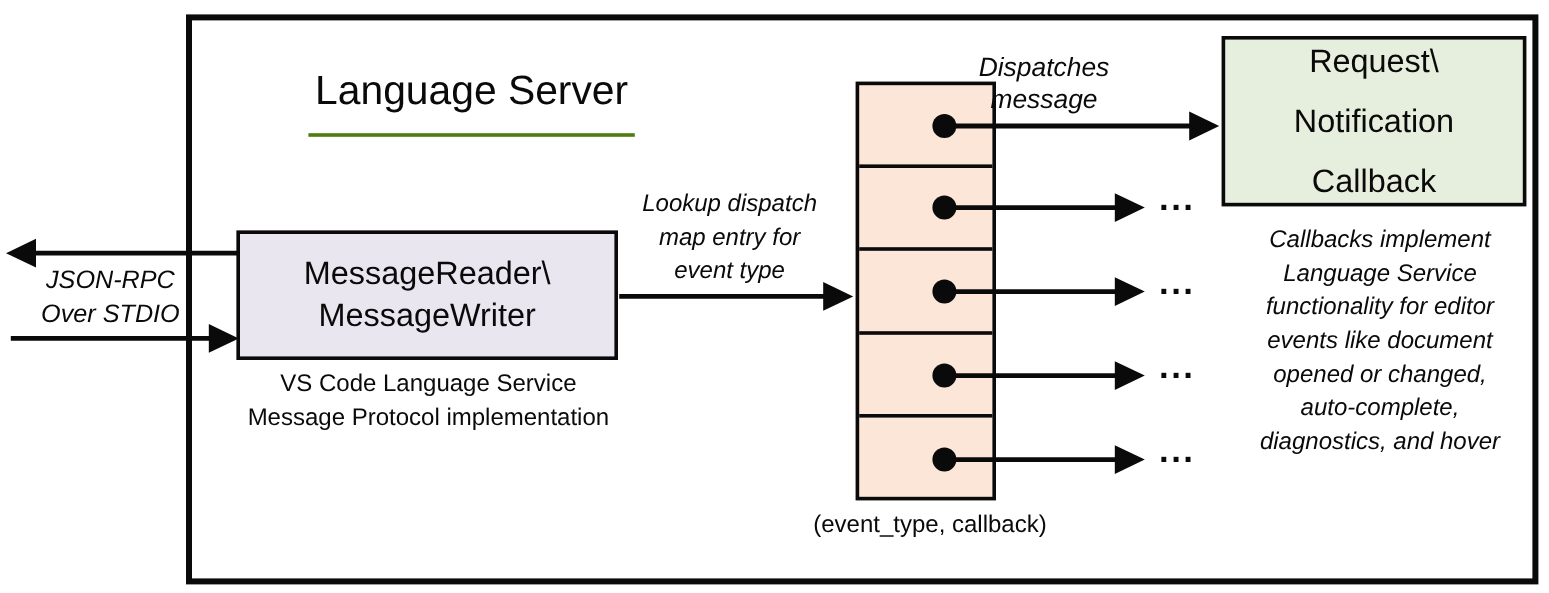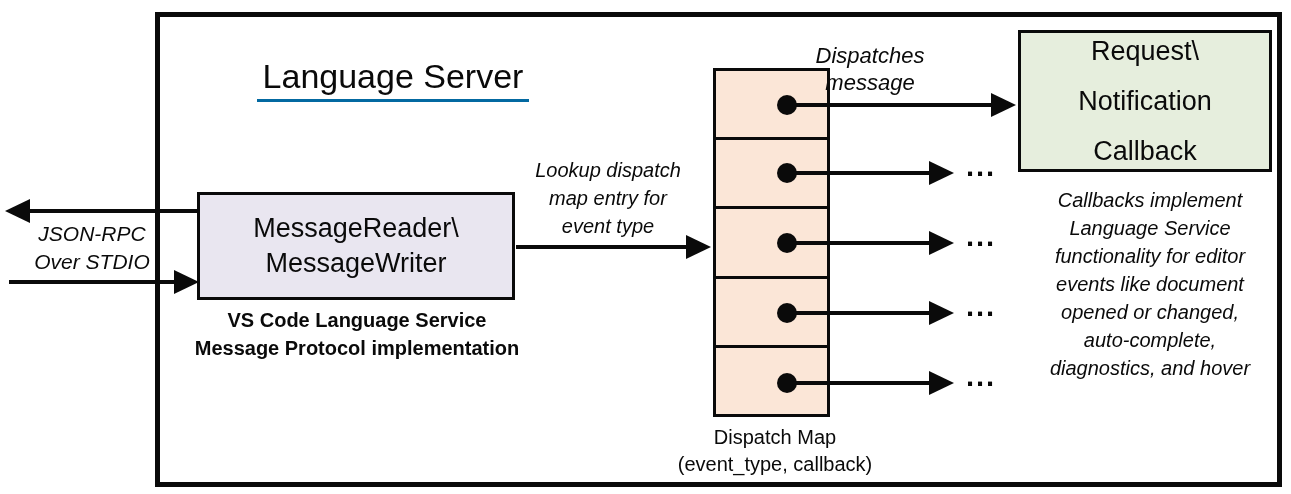--- a/index.html
+++ b/index.html
@@ -9,27 +9,27 @@
     color:#0a0a0a;overflow:hidden;
   }
   .canvas{position:relative;width:1291px;height:494px;}
   .abs{position:absolute;box-sizing:border-box;}
 
   
   .outer-box{left:155px;top:12px;width:1127px;height:475px;border:5px solid var(--line,#0a0a0a);z-index:1;background:transparent;}
 
   
   .title{left:193px;top:55px;width:400px;text-align:center;font-size:34px;line-height:42px;z-index:4;}
-  .title span{display:inline-block;border-bottom:3px solid #0369a1;padding:0 6px 2px 6px;}
+  .title span{display:inline-block;border-bottom:3px solid #4d7c0f;padding:0 6px 14px 6px;}
 
   
   .msg-box{left:197px;top:192px;width:318px;height:108px;background:var(--message-box-fill,#e9e6f0);
     border:3px solid var(--line,#0a0a0a);z-index:1;display:flex;flex-direction:column;justify-content:center;
     font-size:27px;line-height:35px;text-align:center;}
-  .msg-caption{left:177px;top:306px;width:360px;text-align:center;font-size:20px;line-height:28px;z-index:4;font-weight:bold;}
+  .msg-caption{left:177px;top:306px;width:360px;text-align:center;font-size:20px;line-height:28px;z-index:4;}
 
   
   .note-italic{font-style:italic;text-align:center;z-index:4;}
   .stdio-label{left:12px;top:220px;width:160px;font-size:21px;line-height:28px;}
   .lookup-label{left:522px;top:156px;width:172px;font-size:20px;line-height:28px;}
   .dispatches-label{left:790px;top:42px;width:160px;font-size:22px;line-height:27px;}
 
   
   .dispatch-map{left:713px;top:68px;width:117px;height:349px;background:var(--dispatch-map-fill,#fbe6d7);
     border:3px solid var(--line,#0a0a0a);z-index:1;display:flex;flex-direction:column;}
@@ -88,21 +88,20 @@
   </div>
 
   <div class="abs dispatch-map">
     <div class="dispatch-cell"></div>
     <div class="dispatch-cell"></div>
     <div class="dispatch-cell"></div>
     <div class="dispatch-cell"></div>
     <div class="dispatch-cell"></div>
   </div>
   <div class="abs map-caption">
-    <div>Dispatch Map</div>
     <div>(event_type, callback)</div>
   </div>
 
   <div class="abs callback-box">
     <div>Request\</div>
     <div>Notification</div>
     <div>Callback</div>
   </div>
 
   <div class="abs callbacks-note">

